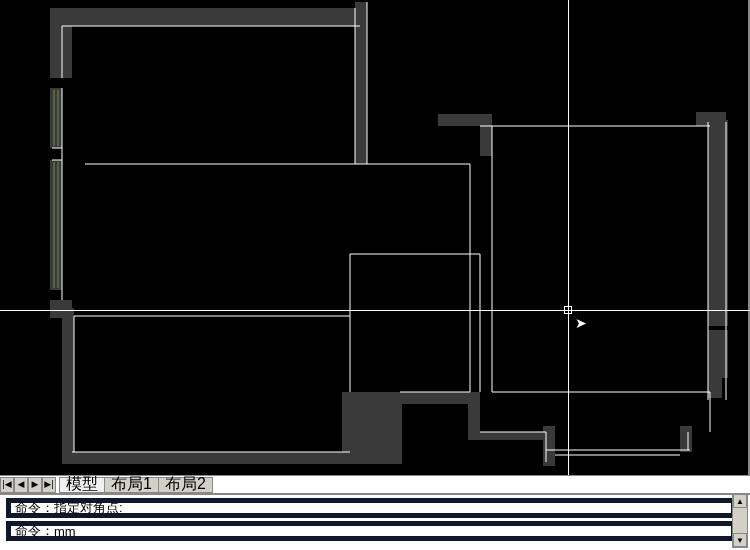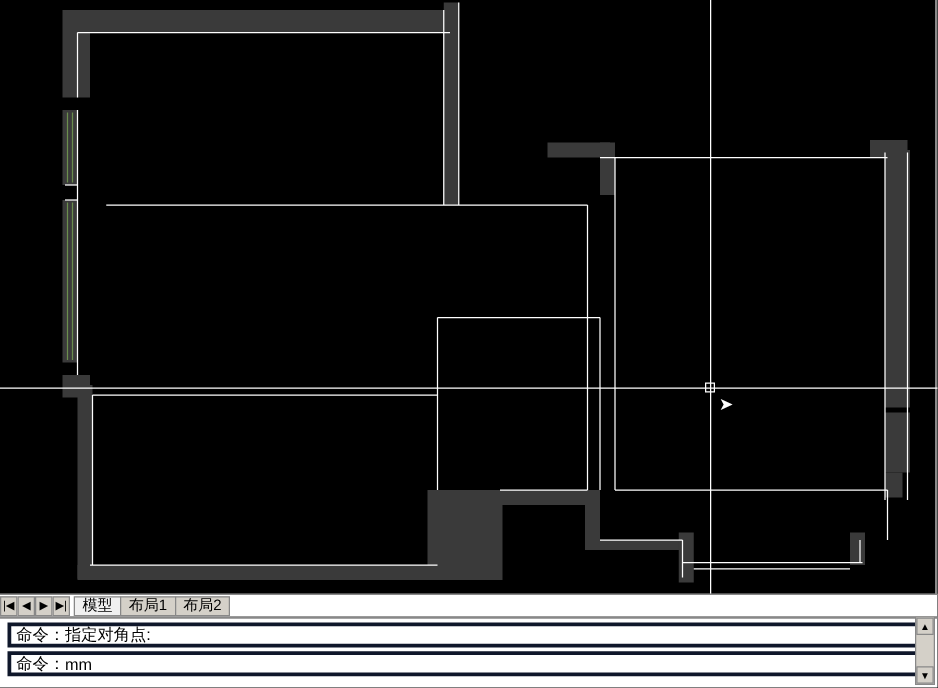--- a/index.html
+++ b/index.html
@@ -5,24 +5,24 @@
 *{margin:0;padding:0;box-sizing:border-box}
 html,body{width:750px;height:550px;overflow:hidden;font-family:"SimSun","宋体",sans-serif;font-size:12px;background:#000}
 .canvas-area{position:absolute;top:0;left:0;width:750px;height:475px;background:#000;border-right:2px solid #888}
 .canvas-area svg{position:absolute;top:0;left:0}
 .crosshair-h{position:absolute;left:0;width:750px;height:1px;background:#fff;top:310px}
 .crosshair-v{position:absolute;top:0;height:475px;width:1px;background:#fff;left:568px}
 .pickbox{position:absolute;width:8px;height:8px;border:1px solid #fff;left:564px;top:306px}
 .cursor-arrow{position:absolute;left:575px;top:315px;color:#fff;font-size:14px;pointer-events:none}
 .tab-bar{position:absolute;top:475px;left:0;width:750px;height:18px;background:#fff;display:flex;align-items:center;border-top:1px solid #888}
 .nav-btn{width:14px;height:16px;border:1px solid #888;background:#d4d0c8;display:flex;align-items:center;justify-content:center;font-size:9px;line-height:1;cursor:pointer;color:#000;font-family:sans-serif}
-.tab{height:16px;padding:0 6px;border:1px solid #888;background:#d4d0c8;display:flex;align-items:center;font-size:12px;color:#000;cursor:pointer;margin-left:-1px}
+.tab{height:16px;padding:0 6px;border:1px solid #888;background:#d4d0c8;display:flex;align-items:center;font-size:16px;color:#000;cursor:pointer;margin-left:-1px}
 .tab.active{background:#f0f0f0;font-weight:normal}
 .cmd-area{position:absolute;top:493px;left:0;width:750px;height:57px;background:#fff;border-top:2px solid #888}
-.cmd-line{width:730px;height:20px;border:3px solid #0f172a;background:#fff;color:#000;padding:2px 4px;font-size:13px;margin:3px 0 0 6px;display:flex;align-items:center}
+.cmd-line{width:730px;height:20px;border:5px solid #0f172a;background:#fff;color:#000;padding:2px 4px;font-size:13px;margin:3px 0 0 6px;display:flex;align-items:center}
 .cmd-scroll{position:absolute;right:2px;top:493px;width:16px;height:55px;background:#d4d0c8;border:1px solid #888;display:flex;flex-direction:column;justify-content:space-between}
 .cmd-scroll div{height:14px;border:1px solid #888;background:#d4d0c8;display:flex;align-items:center;justify-content:center;font-size:8px;cursor:pointer}
 </style>
 </head>
 <body>
 
 <div class="canvas-area">
 <svg width="750" height="475">
   <g fill="#3a3a3a" stroke="none">
     <rect x="50" y="8" width="22" height="70"></rect>

